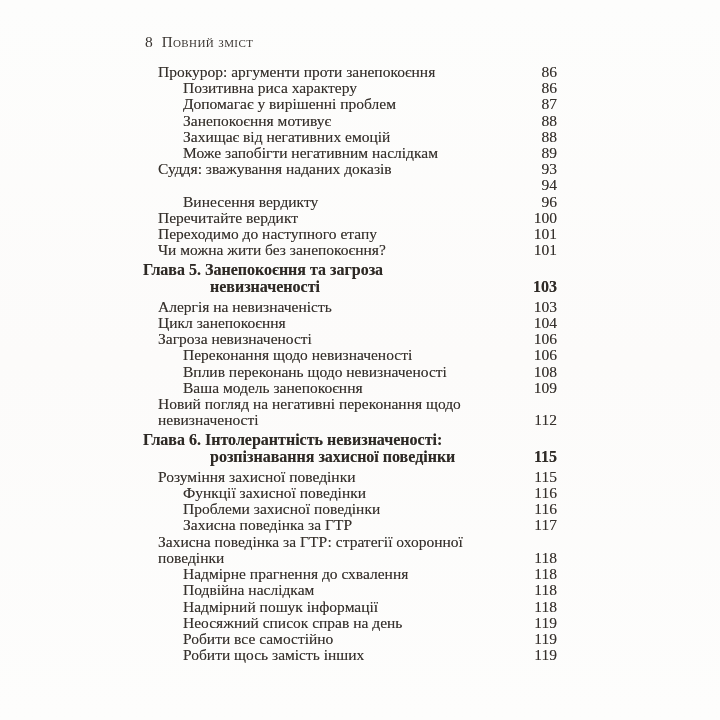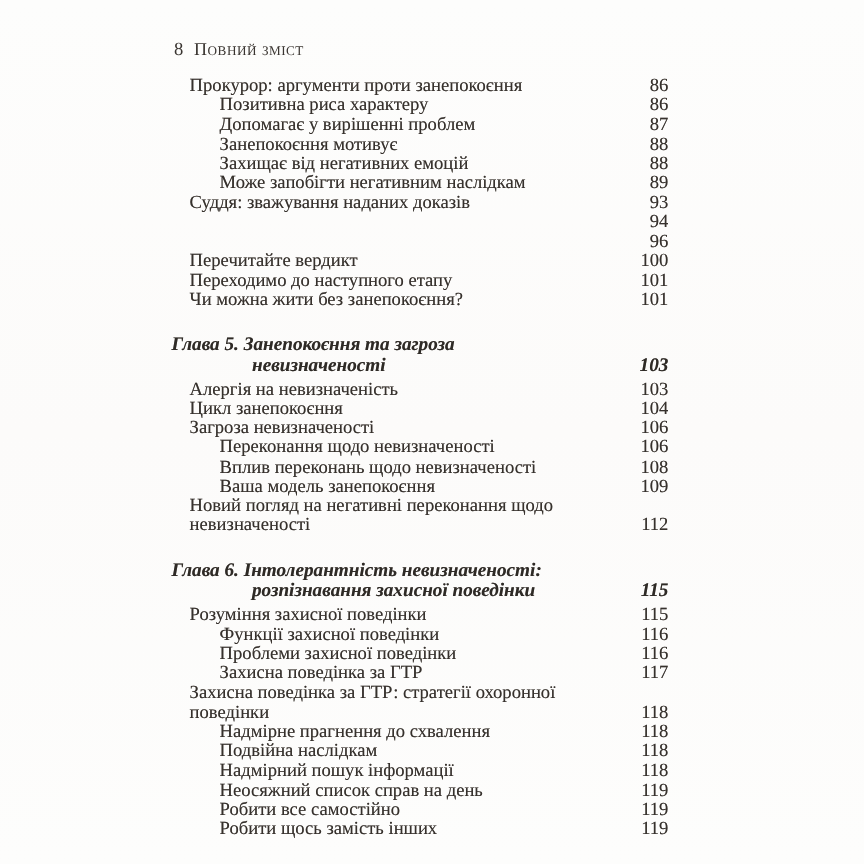--- a/index.html
+++ b/index.html
@@ -40,24 +40,23 @@
   }
   .toc {
     position: absolute;
     left: 143px;
     top: 64px;
     width: 414px;
   }
   .entry { display: block; }
   .entry.ch {
     font-weight: bold;
-    margin-top: 22px;
+    margin-top: 4px;
     margin-bottom: 4px;
     color: #2e2a26;
-    font-style: italic;
   }
   .line {
     display: flex;
     align-items: baseline;
     font-size: 15.5px;
     line-height: 16.2px;
     text-shadow: 0 0 0.4px rgba(70, 62, 55, 0.55);
   }
   .entry.ch .line { font-size: 16px; }
   .t { white-space: nowrap; }
@@ -127,20 +126,21 @@
         </div>
       </div>
       <div class="entry">
         <div class="line">
           <span class="fill"></span>
           <span class="pg">94</span>
         </div>
       </div>
       <div class="entry">
         <div class="line">
+          <span class="t ind-2">Винесення вердикту</span>
           <span class="fill"></span>
           <span class="pg">96</span>
         </div>
       </div>
       <div class="entry">
         <div class="line">
           <span class="t ind-1">Перечитайте вердикт</span>
           <span class="fill"></span>
           <span class="pg">100</span>
         </div>

